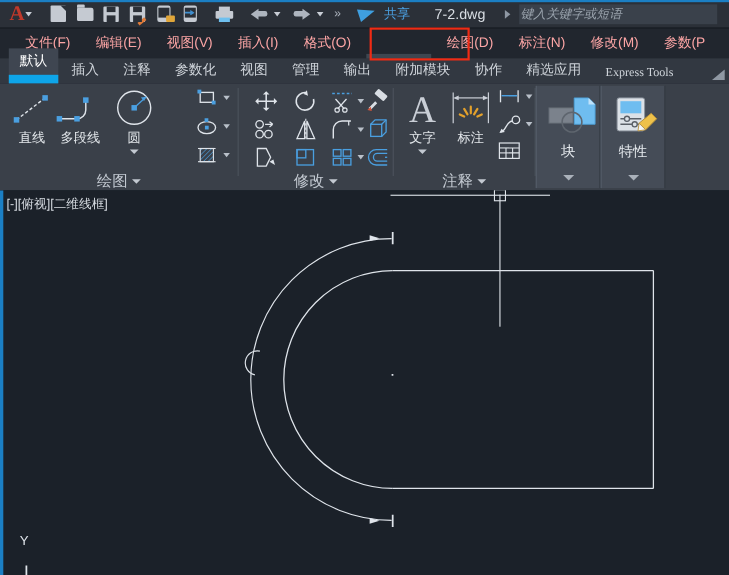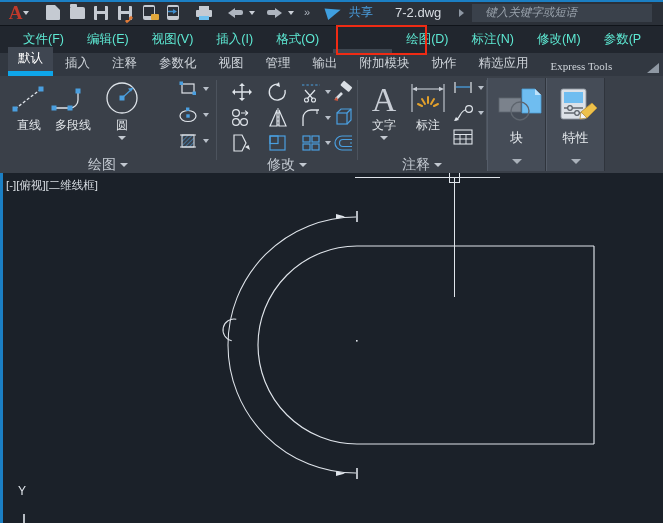--- a/index.html
+++ b/index.html
@@ -75,50 +75,50 @@
   .doc-title{color:#d8dde3;font-size:13px;margin-left:22px;}
   .caret-r{
     width:0;height:0;border-top:4px solid transparent;border-bottom:4px solid transparent;
     border-left:5px solid #8e97a3; margin-left:18px;
   }
   .searchbox{
     margin-left:8px; width:180px; height:18px; background:#3a414b;
     display:flex;align-items:center;
   }
   .searchbox span{
-    color:#9aa3ad; font-size:11.5px; font-style:italic; padding-left:13px;
+    color:#9aa3ad; font-size:11.5px; font-style:italic; padding-left:1px;
     font-family:"DejaVu Sans",sans-serif;
   }
 
   
   .menubar{
     position:absolute; left:0; top:26px; width:663px; height:27px;
     background:#21262e; display:flex; align-items:center;
   }
   .menu-item{
-    color:#5eead4; font-size:12.5px; padding:3px 9px; margin-left:5px;
+    color:#fca5a5; font-size:12.5px; padding:3px 9px; margin-left:5px;
     white-space:nowrap;
   }
   .menu-item.active{ background:#3e4650;margin-top:42px; }
   .menu-first{ margin-left:14px; }
   .redbox{
     position:absolute; left:336px; top:25px; width:91px; height:30px;
     border:2.5px solid #ef2b14; pointer-events:none; z-index:40;
   }
 
   
   .ribtabs{
     position:absolute; left:0; top:53px; width:663px; height:23px;
     background:#323841; display:flex; align-items:flex-end;
   }
   .rib-tab{
     color:#cfd4da; font-size:12.5px; padding:3px 10px 4px 10px; margin-left:2px;
     white-space:nowrap;
   }
-  .rib-tab.active{ background:#3f4651; color:#ffffff; border-bottom:5px solid #0ea5e9; }
+  .rib-tab.active{ background:#3f4651; color:#ffffff; border-bottom:8px solid #0ea5e9; }
   .rib-tab.first{ margin-left:8px; }
   .rib-tab.lat{ font-family:Liberation Serif, serif; font-size:11px; }
   .tabs-right{
     margin-left:auto; margin-right:4px; margin-bottom:3px;
     width:12px;height:10px;background:#8f98a3;
     clip-path:polygon(100% 0,100% 100%,0 100%);
   }
 
   
   .ribbon{

